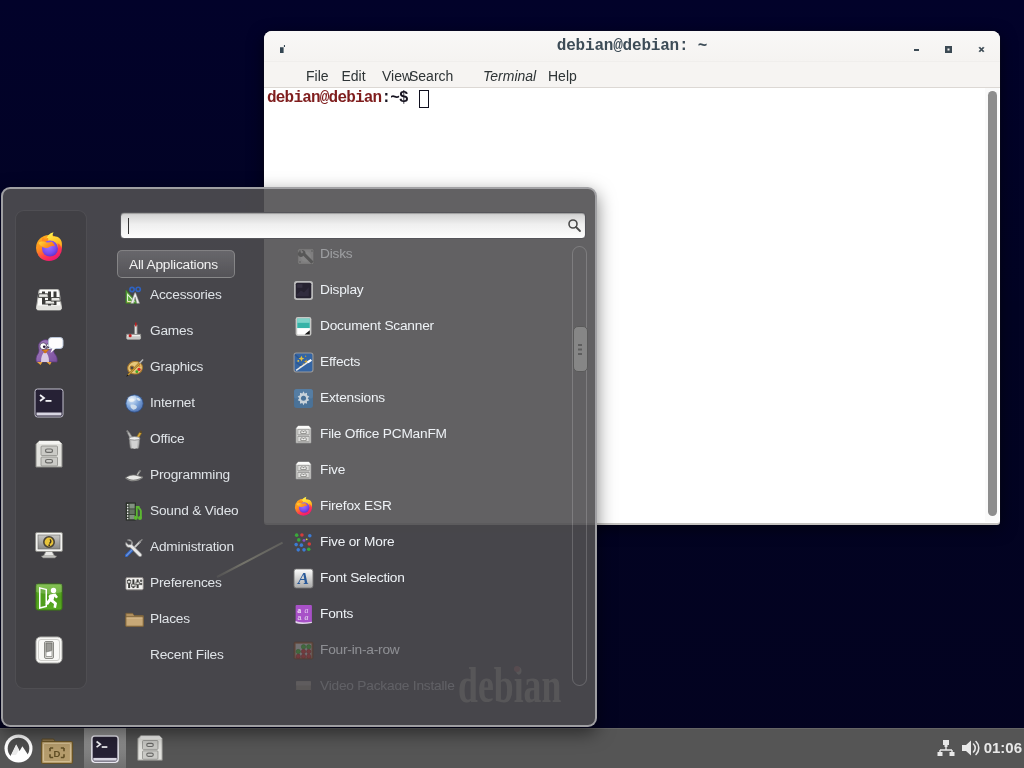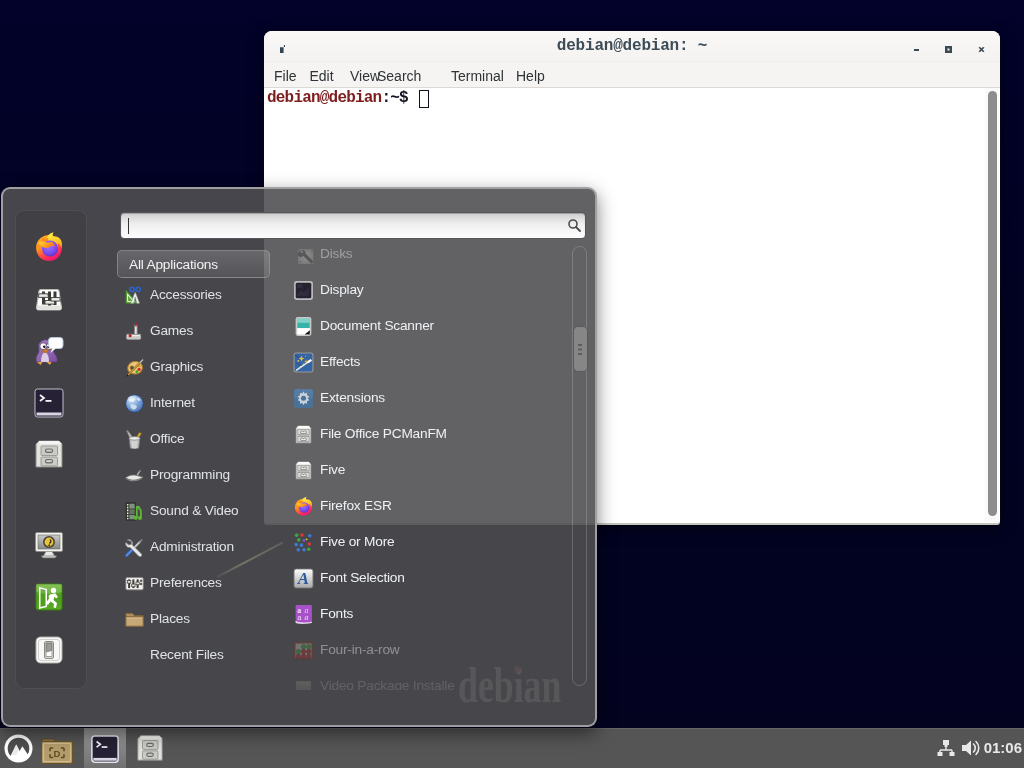--- a/index.html
+++ b/index.html
@@ -17,21 +17,21 @@
   #term { left:264px; top:31px; width:736px; height:492px;
     border-radius:8px 8px 3px 3px;
     background:#ffffff; box-shadow:0 2px 0 rgba(208,205,201,0.95), 0 5px 16px rgba(0,0,0,0.55), 0 0 0 1px rgba(20,20,30,0.3); }
   #term .titlebar { position:absolute; left:0; top:0; width:100%; height:31px;
     background:linear-gradient(180deg,#f9f8f7,#f5f3f1);
     border-radius:8px 8px 0 0; border-bottom:1px solid #f0eeec; }
   #term .title { position:absolute; top:0; left:0; width:100%; height:31px; line-height:31px;
     text-align:center; font-weight:bold; font-size:16px; color:#3d4c57; letter-spacing:-0.2px;font-family:Liberation Mono, monospace; }
   #term .menubar { position:absolute; left:0; top:31px; width:100%; height:26px;
     background:#f6f4f2; border-bottom:1px solid #dcd8d4; font-size:14px; color:#2e3436; }
-  #term .menubar span { position:absolute; top:6px; }
+  #term .menubar span { position:absolute; top:6px;margin-left:32px; }
   #term .content { position:absolute; left:1px; top:57px; width:720px; height:434px;
     background:#ffffff; }
   #term .sbtrack { position:absolute; right:1px; top:57px; width:14px; height:434px;
     background:#fafafa; }
   #term .sbthumb { position:absolute; right:3px; top:60px; width:9px; height:425px;
     background:#8d8d8d; border-radius:5px; }
   #prompt { position:absolute; left:267px; top:89px; font-family:"Liberation Mono", monospace;
     font-weight:bold; font-size:16px; letter-spacing:-0.8px; }
   #prompt .u { color:#7f1d1d; }
   #prompt .p { color:#171421; }
@@ -51,21 +51,21 @@
     background:rgba(79,78,80,0.895); border:2px solid rgba(168,168,172,0.9);
     border-radius:9px; box-shadow:0 6px 18px rgba(0,0,0,0.5); }
   #favpane { left:15px; top:210px; width:72px; height:479px;
     background:rgba(28,28,30,0.14); border:1px solid rgba(255,255,255,0.08);
     border-radius:9px; }
   .fav { position:absolute; left:33px; width:32px; height:32px; }
   #searchbox { left:120px; top:212px; width:466px; height:27px; border-radius:4px;
     background:linear-gradient(180deg,#cfcfcf 0%, #efefef 45%, #fdfdfd 100%);
     border:1px solid #55555a; box-shadow:inset 0 1px 1px rgba(0,0,0,0.25); }
   #searchbox .tcur { position:absolute; left:7px; top:5px; width:1px; height:16px; background:#333; }
-  #allapps { left:117px; top:250px; width:153px; height:28px; border-radius:5px;
+  #allapps { left:117px; top:250px; width:118px; height:28px; border-radius:5px;
     background:linear-gradient(180deg,rgba(255,255,255,0.18),rgba(255,255,255,0.08));
     border:1px solid rgba(160,160,160,0.6);
     color:#f2f2f2; font-size:13.7px; letter-spacing:-0.2px; line-height:27px; padding-left:11px; }
   .cat { position:absolute; left:126px; height:18px; color:#dfe3e7; font-size:13.7px; letter-spacing:-0.2px; }
   .cat .ci { position:absolute; left:-1px; top:-1px; width:19px; height:19px; }
   .cat .cl { position:absolute; left:24px; top:0px; white-space:nowrap; }
   .app { position:absolute; left:293px; height:20px; color:#eef2f6; font-size:13.7px; letter-spacing:-0.2px; }
   .app .ai { position:absolute; left:0; top:-1px; width:21px; height:21px; }
   .app .al { position:absolute; left:27px; top:1px; white-space:nowrap; }
   .app.dim { opacity:0.42; }
@@ -85,21 +85,21 @@
   <div class="abs" id="idot"></div>
 
   <div class="abs" id="term">
     <div class="titlebar"></div>
     <div class="title">debian@debian: ~</div>
     <div class="menubar">
       <span style="left:10px;">File</span>
       <span style="left:45.5px;">Edit</span>
       <span style="left:86px;">View</span>
       <span style="left:113px;">Search</span>
-      <span style="left:187px;">Terminal</span>
+      <span style="left:187px;font-style:italic;">Terminal</span>
       <span style="left:252px;">Help</span>
     </div>
     <div class="content"></div>
     <div class="sbtrack"></div>
     <div class="sbthumb"></div>
     <div style="position:absolute;left:650px;top:17.5px;width:5px;height:2px;background:#3c4a54;"></div>
     <svg style="position:absolute;left:681px;top:14.5px;width:7px;height:7px;" viewBox="0 0 7 7">
       <path d="M0 0h7v7H0z M2.5 2.5h2v2h-2z" fill="#3c4a54" fill-rule="evenodd"></path>
     </svg>
     <svg style="position:absolute;left:714px;top:15px;width:7px;height:7px;" viewBox="0 0 7 7">

